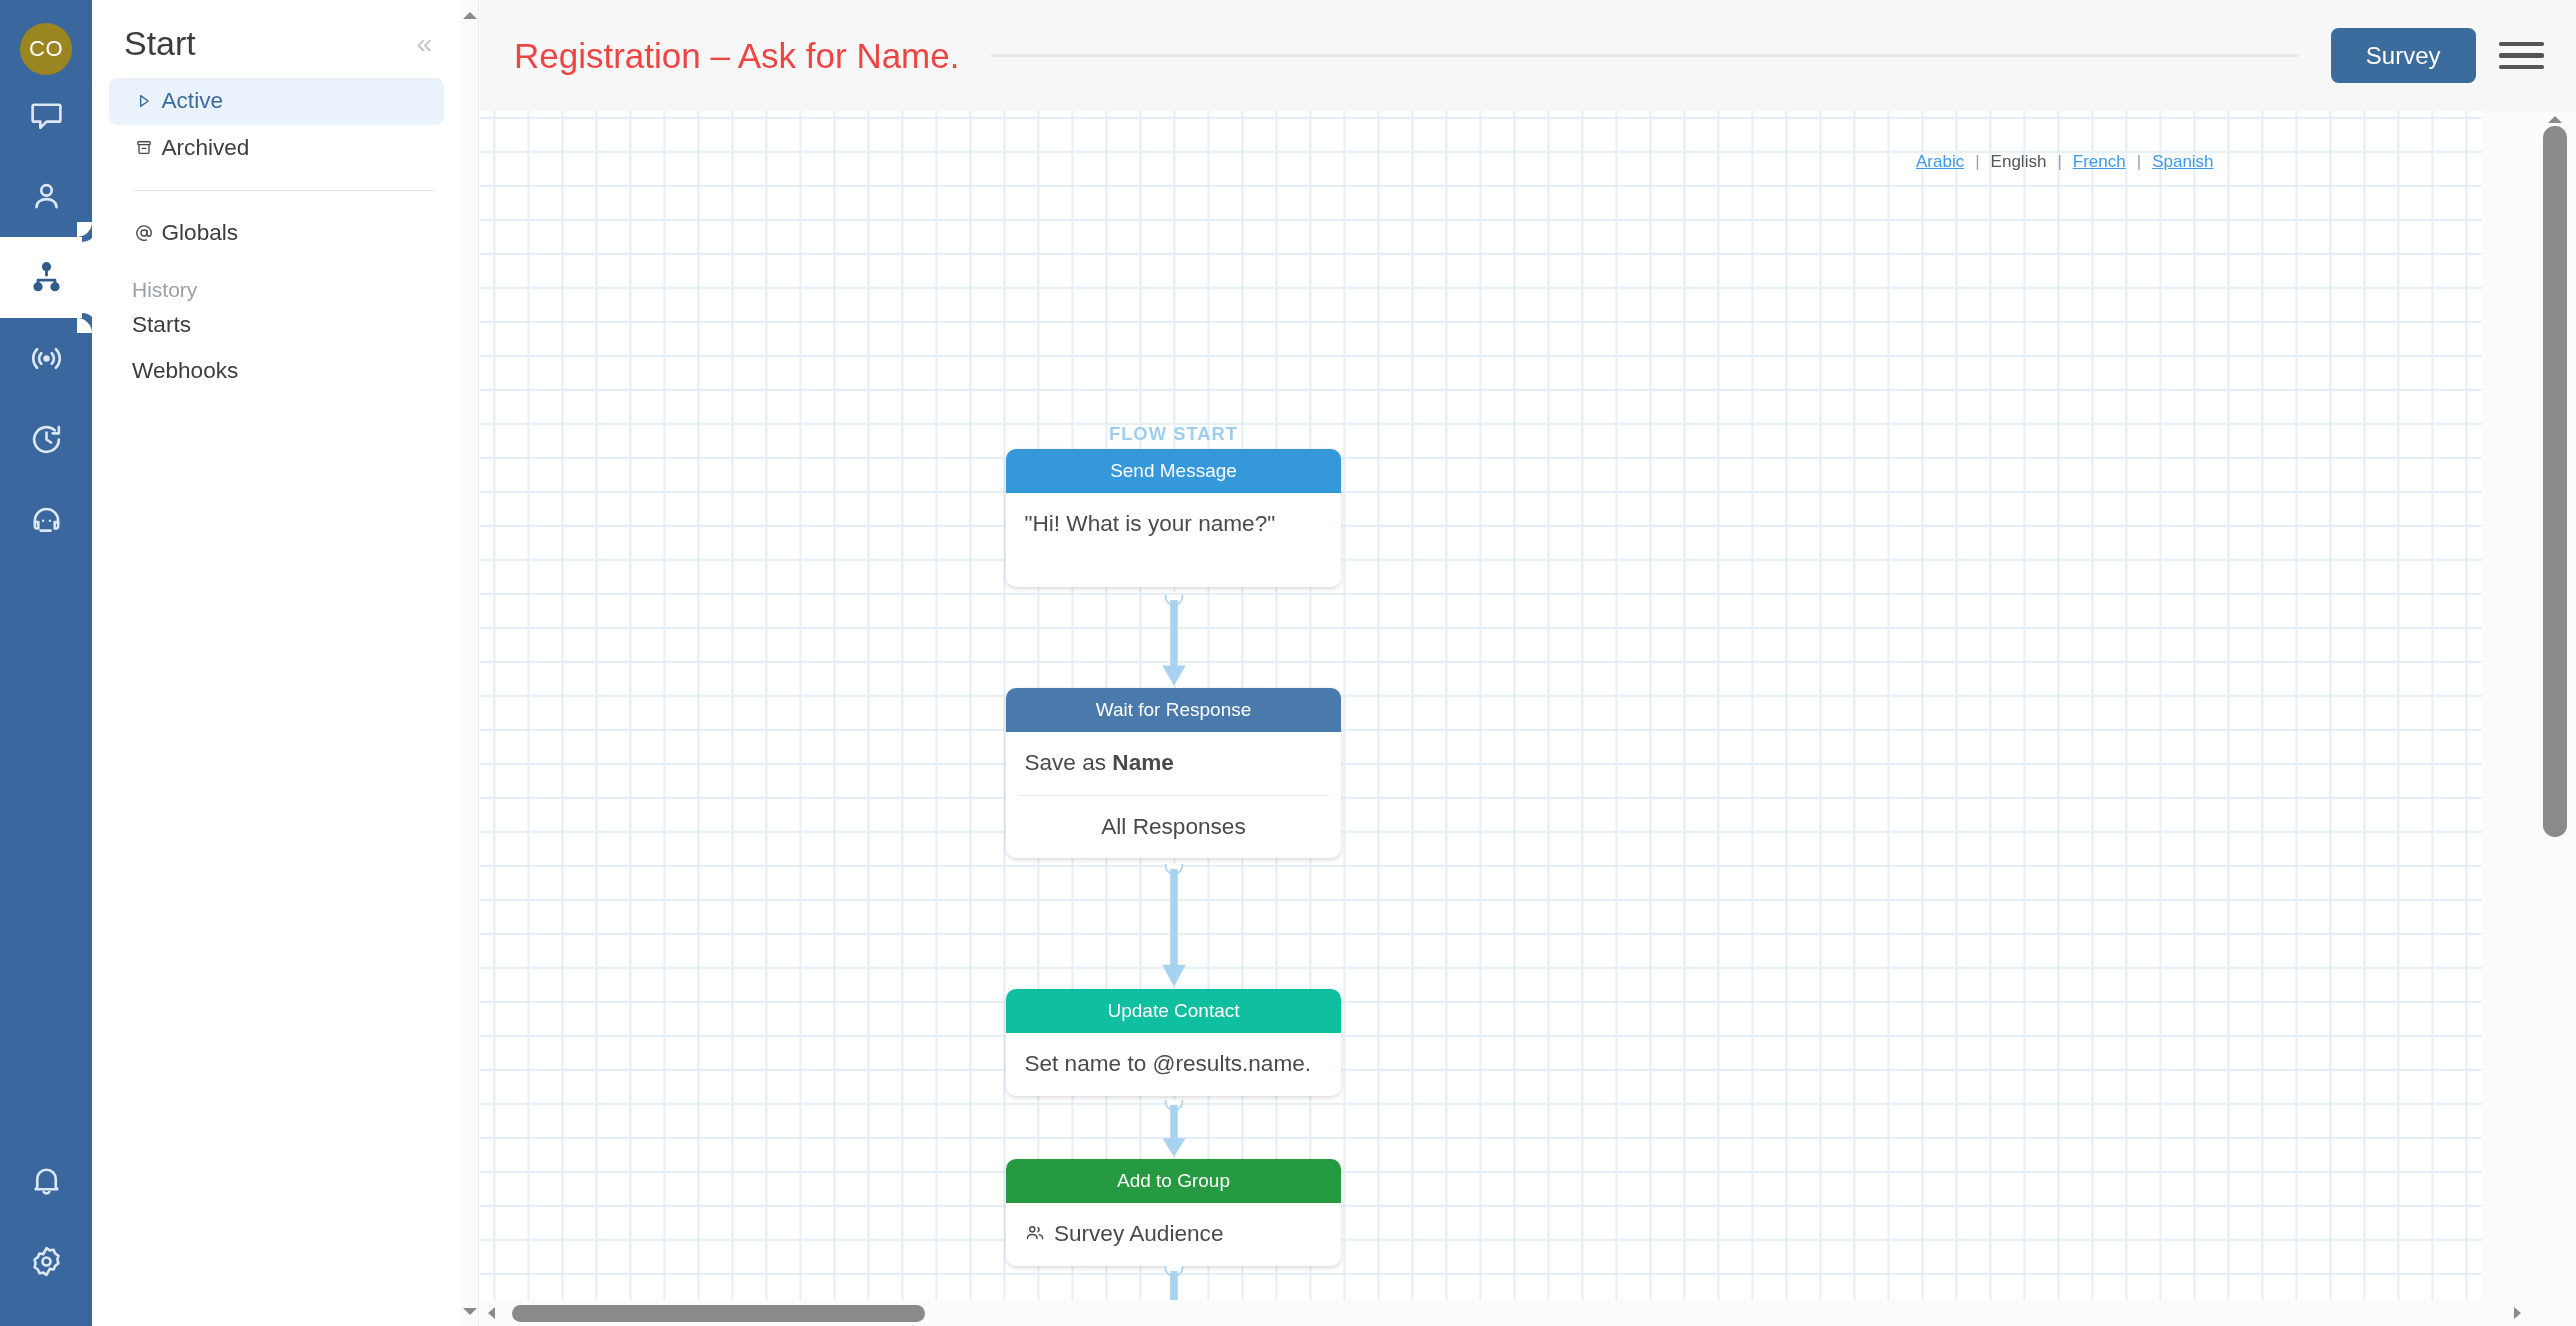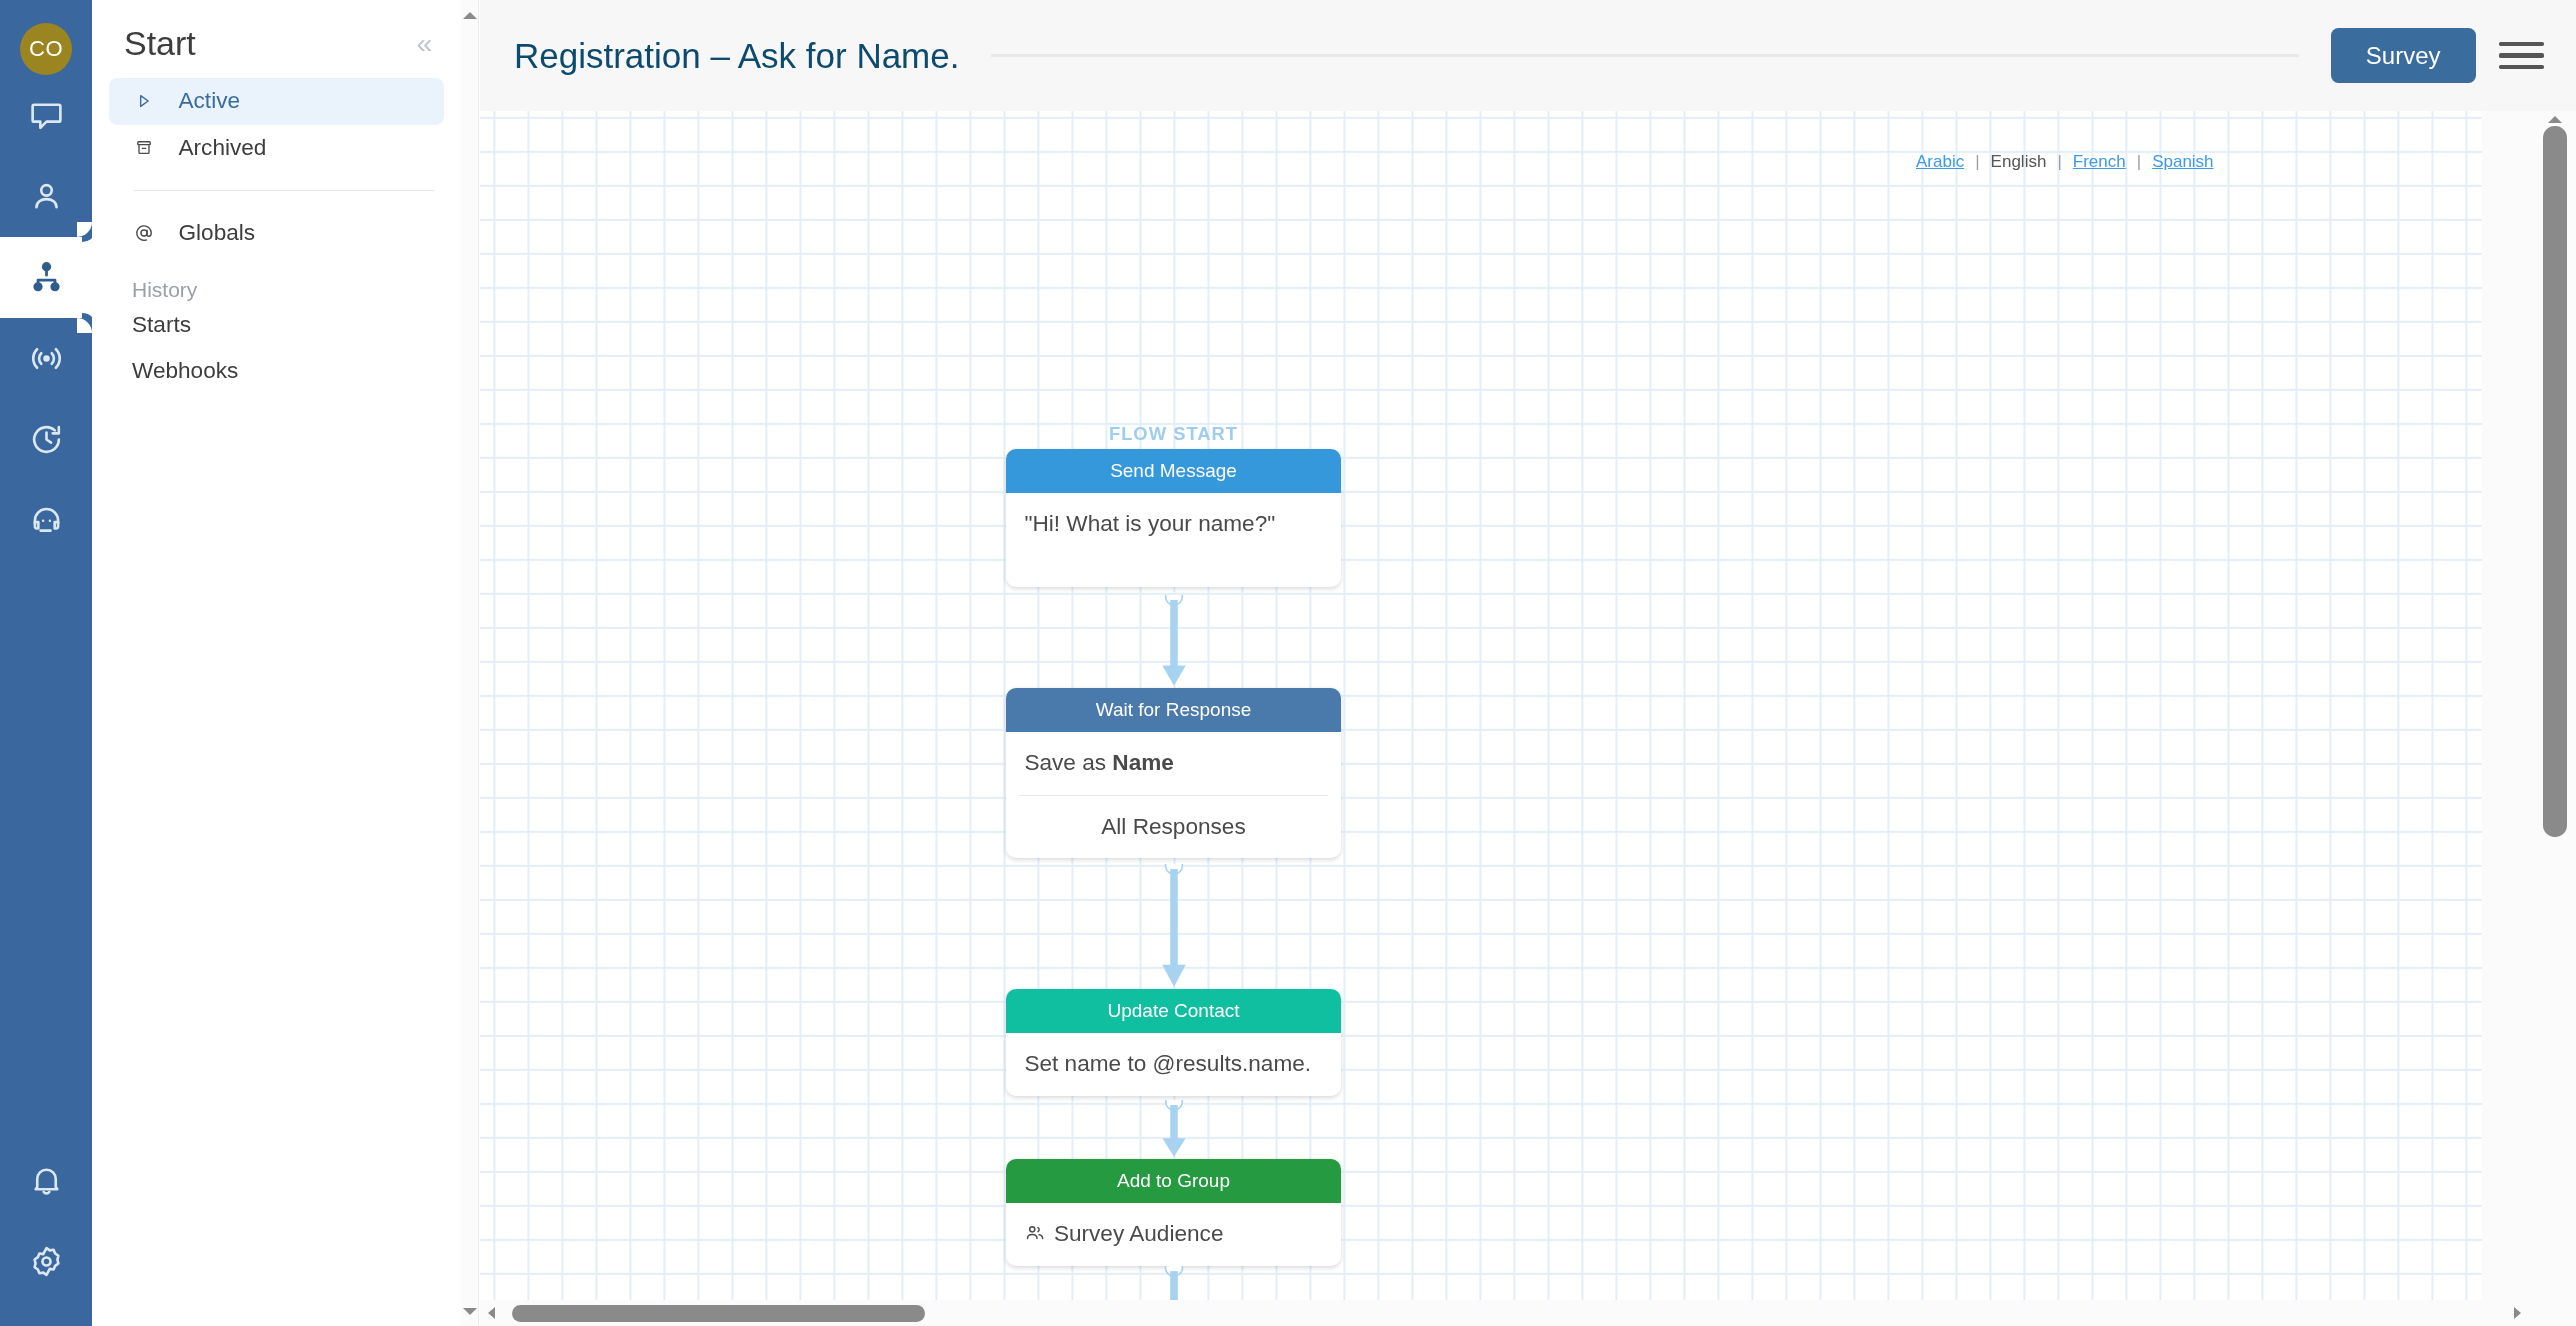--- a/index.html
+++ b/index.html
@@ -52,21 +52,21 @@
     display: flex; align-items: center; justify-content: space-between;
     padding: 23.5px 27px 0 32px;
   }
   .panel-title { font-size: 34px; color: #3d3d3d; font-weight: 400; }
   .collapse-btn {
     font-size: 28.5px; color: #c0c4c8; line-height: 1; cursor: pointer;
     letter-spacing: -3.4px; padding-right: 5px;
   }
   .nav-list { margin-top: 15px; padding: 0 17px; }
   .nav-item {
-    display: flex; align-items: center; gap: 24px;
+    display: flex; align-items: center; gap: 7px;
     height: 47px; padding-left: 23.5px; border-radius: 8.4px;
     font-size: 22.6px; color: #3d3d3d; cursor: pointer;
   }
   .nav-item.selected { background: #eaf3fc; color: #3a6c9e; }
   .nav-item .nico { width: 22px; display: flex; align-items: center; justify-content: center; }
   .nav-divider {
     height: 0.8px; background: #e4e6e8;
     margin: 18.4px 27px 18.4px 42px;
   }
   .section-label {
@@ -94,21 +94,21 @@
   
   .main {
     position: absolute; left: 480px; top: 0;
     width: 2096px; height: 1327px;
     background: #f7f7f7;
   }
   .topbar {
     position: absolute; left: 0; top: 0; width: 2096px; height: 111px;
     display: flex; align-items: center; padding: 0 32px 0 34px; gap: 23.5px;
   }
-  .flow-title { font-size: 35px; color: #0c4a6e; white-space: nowrap; }
+  .flow-title { font-size: 35px; color: #ef4444; white-space: nowrap; }
   .title-rule { flex: 1 1 auto; height: 2.5px; background: #e8e8e8; margin: 0 8.4px; }
   .start-btn {
     background: #3a6c9e; color: #fff; border: none; border-radius: 7.5px;
     font-size: 24px; padding: 13.4px 35px; cursor: pointer;
     font-family: "Liberation Sans", sans-serif;
   }
   .burger { width: 45px; display: flex; flex-direction: column; gap: 7.5px; cursor: pointer; }
   .burger span { display: block; height: 4.2px; background: #555; border-radius: 1.7px; }
 
   

